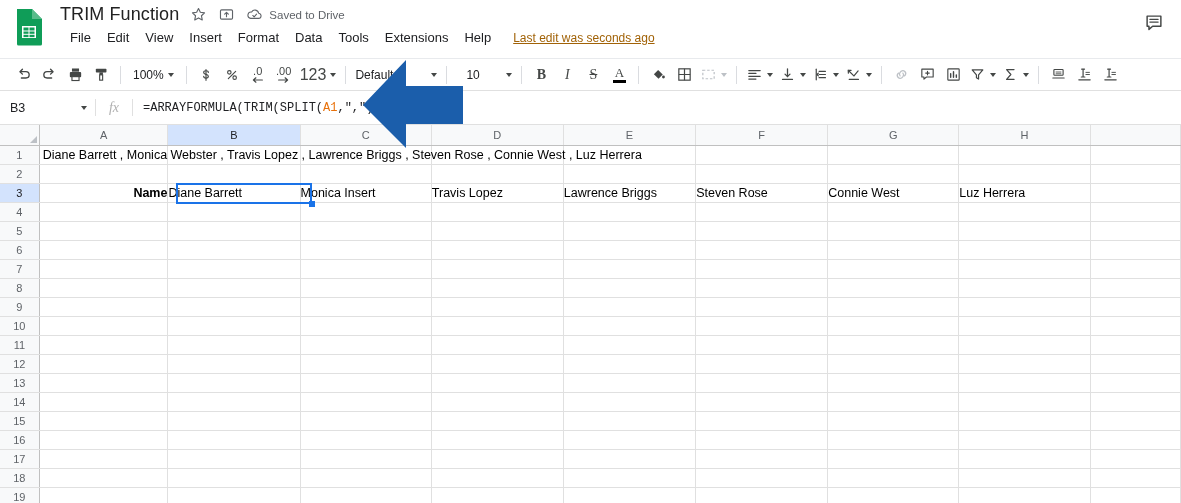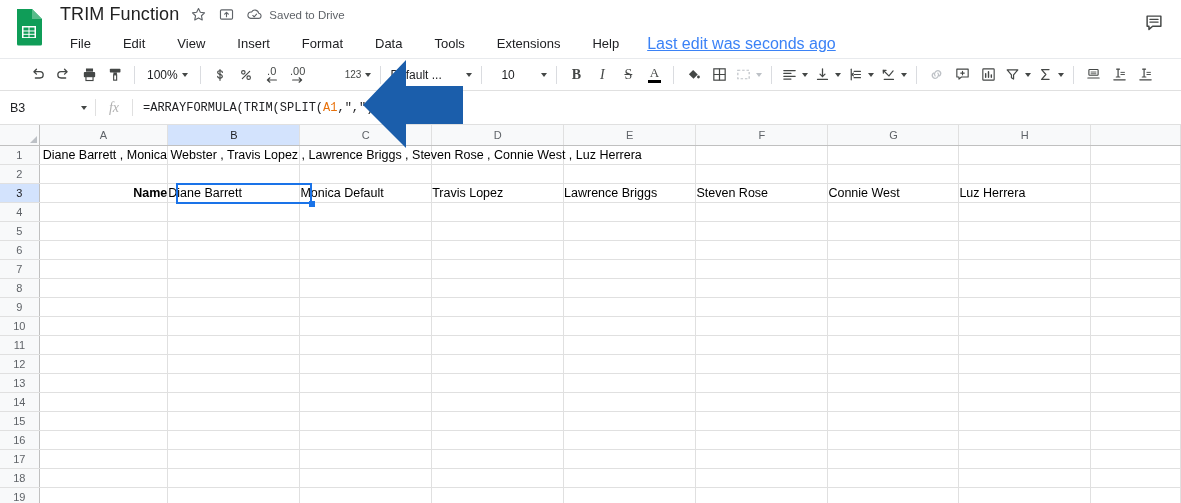--- a/index.html
+++ b/index.html
@@ -15,55 +15,55 @@
   .titlebar { position: relative; height: 58px; padding: 6px 12px 0 0; }
   .app-logo {
     position: absolute; left: 14px; top: 8px;
     width: 30px; height: 38px;
   }
   .doc-head { position: absolute; left: 60px; top: 4px; display: flex; align-items: center; gap: 11px; }
   .doc-title { font-size: 18px; color: #222; letter-spacing: .1px; }
   .tb-icon { color: #5f6368; display: inline-flex; align-items: center; justify-content: center; cursor: pointer; }
   .saved-wrap { display: flex; align-items: center; gap: 6px; color: #5f6368; font-size: 11.5px; }
 
-  .menubar { position: absolute; left: 62px; top: 33px; display: flex; align-items: center; gap: 16px; }
+  .menubar { position: absolute; left: 62px; top: 27px; display: flex; align-items: center; gap: 0; }
   .menu-item {
     font-size: 13px; color: #202124; padding: 3px 8px; border-radius: 4px; cursor: pointer;
     white-space: nowrap;
   }
   .lastedit {
-    font-size: 16px; color: #3b82f6; margin-left: 4px; text-decoration: underline; cursor: pointer;
+    font-size: 12px; color: #a16207; margin-left: 14px; text-decoration: underline; cursor: pointer;
     white-space: nowrap;
   }
 
   .comment-btn { position: absolute; right: 16px; top: 12px; cursor: pointer; }
 
   
   .toolbar {
     position: relative;
     height: 32px;
     background: #fff;
     display: flex; align-items: center;
-    padding-left: 24px;
+    padding-left: 10px;
     border-top: 1px solid #e8eaed;
   }
   .tbtn {
     height: 26px; min-width: 26px;
     display: inline-flex; align-items: center; justify-content: center;
     color: #444746; font-size: 13px; border-radius: 4px; cursor: pointer;
     padding: 0 3px;
   }
   .tbtn.disabled { color: #bdc1c6; cursor: default; }
   .sep { width: 1px; height: 18px; background: #dadce0; margin: 0 6px; }
   .caret { width: 0; height: 0; border-left: 3.5px solid transparent; border-right: 3.5px solid transparent; border-top: 4px solid #444746; margin-left: 4px; }
   .caret.dim { border-top-color:#bdc1c6; }
   .zoom-box { display: inline-flex; align-items: center; padding: 0 6px; height: 26px; font-size: 12px; color: #202124; cursor: pointer; border-radius: 4px; }
   .font-box { width: 72px; font-size: 12px; color: #202124; display:inline-flex; align-items:center; overflow:hidden; white-space:nowrap; }
   .size-box { width: 46px; font-size: 12px; color: #202124; display:inline-flex; align-items:center; justify-content:flex-start; padding-left:10px;}
-  .numfmt { font-size: 10px; margin-left: 31px; }
+  .numfmt { font-size: 16px; }
   .supsub { font-size: 11px; }
 
   
   .formulabar {
     position: relative; height: 35px; display: flex; align-items: center;
     border-top: 1px solid #e0e0e0; border-bottom: 1px solid #e0e0e0;
     background: #fff;
   }
   .namebox {
     width: 95px; height: 100%; display: flex; align-items: center;
@@ -492,21 +492,21 @@
       <td class="cell"></td>
       <td class="cell"></td>
       <td class="cell"></td>
       <td class="cell"></td>
     </tr>
 
     <tr>
       <td class="rowhead sel">3</td>
       <td class="cell bold">Name</td>
       <td class="cell">Diane Barrett</td>
-      <td class="cell">Monica Default</td>
+      <td class="cell">Monica Insert</td>
       <td class="cell">Travis Lopez</td>
       <td class="cell">Lawrence Briggs</td>
       <td class="cell">Steven Rose</td>
       <td class="cell">Connie West</td>
       <td class="cell">Luz Herrera</td>
       <td class="cell"></td>
     </tr>
 
     <tr>
           <td class="rowhead">4</td>

